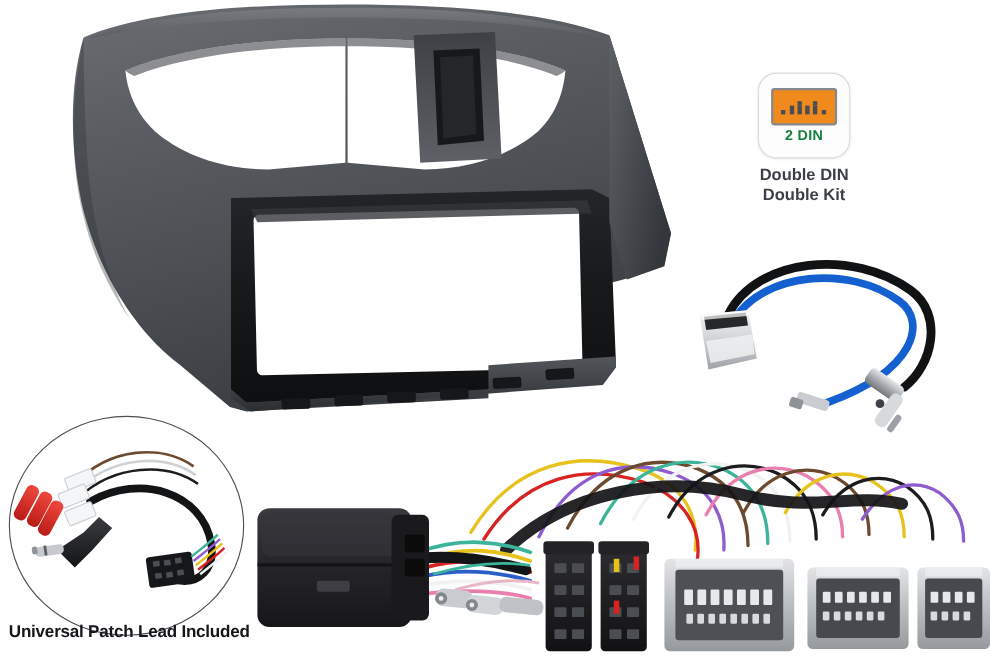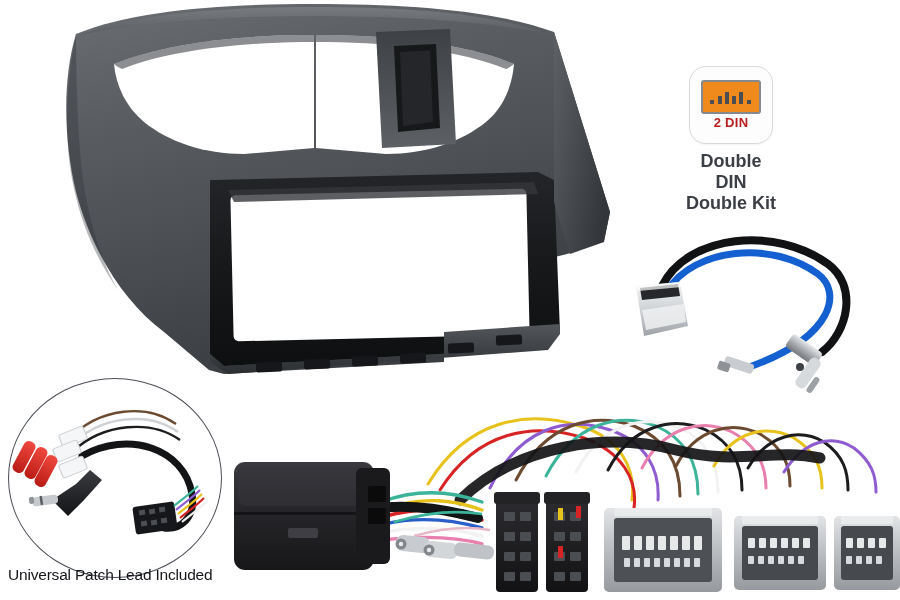--- a/index.html
+++ b/index.html
@@ -12,38 +12,38 @@
         font-style:italic;letter-spacing:-1.2px;line-height:1;white-space:nowrap;}
   .logo .a{color:#6d7176;}
   .logo .b{color:#f7821b;}
 
   
   .badges{position:absolute;left:686px;top:66px;width:206px;display:flex;gap:16px;}
   .badge{width:90px;display:flex;flex-direction:column;align-items:center;}
   .badge-box{width:82px;height:76px;border:1px solid #d8dadc;border-radius:17px;
              background:#fdfdfd;display:flex;align-items:center;justify-content:center;
              box-shadow:0 1px 2px rgba(0,0,0,.05);}
-  .badge-cap{margin-top:7px;text-align:center;font-size:18px;font-weight:bold;
+  .badge-cap{margin-top:7px;text-align:center;font-size:15px;font-weight:bold;
              color:#3b3f45;line-height:1.18;}
 
   
   .din{width:58px;height:50px;display:flex;flex-direction:column;align-items:center;}
   .din-screen{width:56px;height:32px;border:2px solid #85898e;border-radius:3px;
               background:#f08a1c;position:relative;overflow:hidden;}
   .din-dots{position:absolute;inset:0;display:flex;align-items:center;justify-content:center;}
-  .din-lbl{font-size:13px;font-weight:bold;color:#b91c1c;margin-top:1px;letter-spacing:.3px;text-align:right;}
+  .din-lbl{font-size:13px;font-weight:bold;color:#15803d;margin-top:1px;letter-spacing:.3px;text-align:right;}
 
   
   .fascia{position:absolute;left:14px;top:2px;width:600px;height:405px;}
 
   
   .patch{position:absolute;left:8px;top:378px;width:214px;height:200px;}
   .patch-ring{position:absolute;inset:0;border:1.6px solid #4a4e54;border-radius:50%;}
   .patch-cap{position:absolute;left:8px;top:566px;width:290px;font-size:15.5px;
-             font-weight:normal;color:#14161a;letter-spacing:-.2px;}
+             font-weight:bold;color:#14161a;letter-spacing:-.2px;}
 
   
   .aerial{position:absolute;left:596px;top:224px;width:300px;height:180px;}
 
   
   .harness{position:absolute;left:228px;top:396px;width:672px;height:204px;}
 
   svg{display:block;overflow:visible;}
 </style>
 </head>

